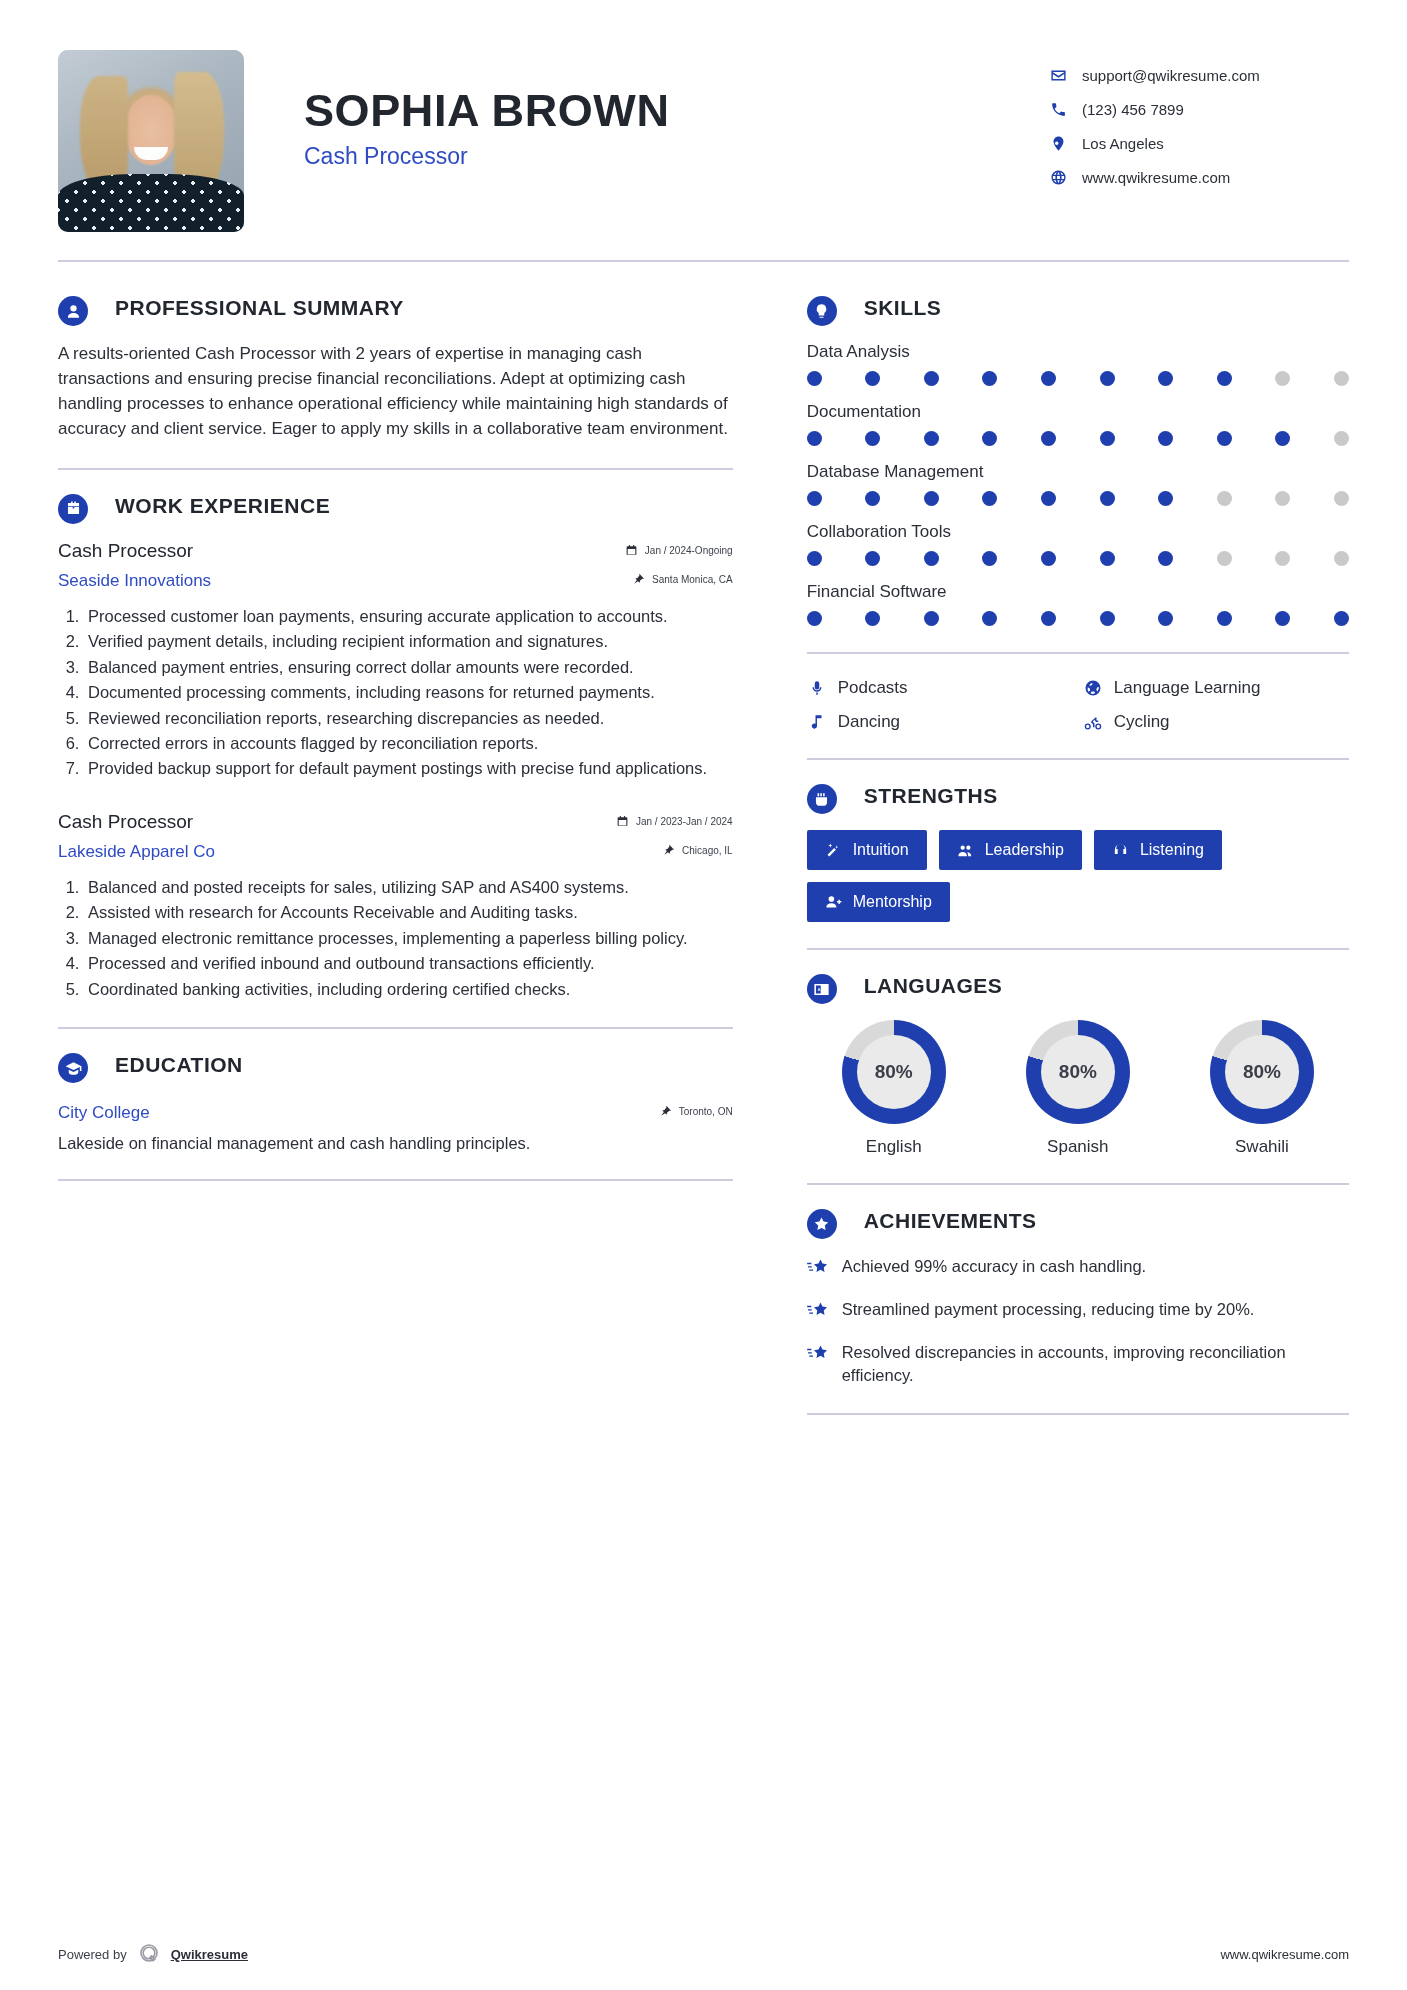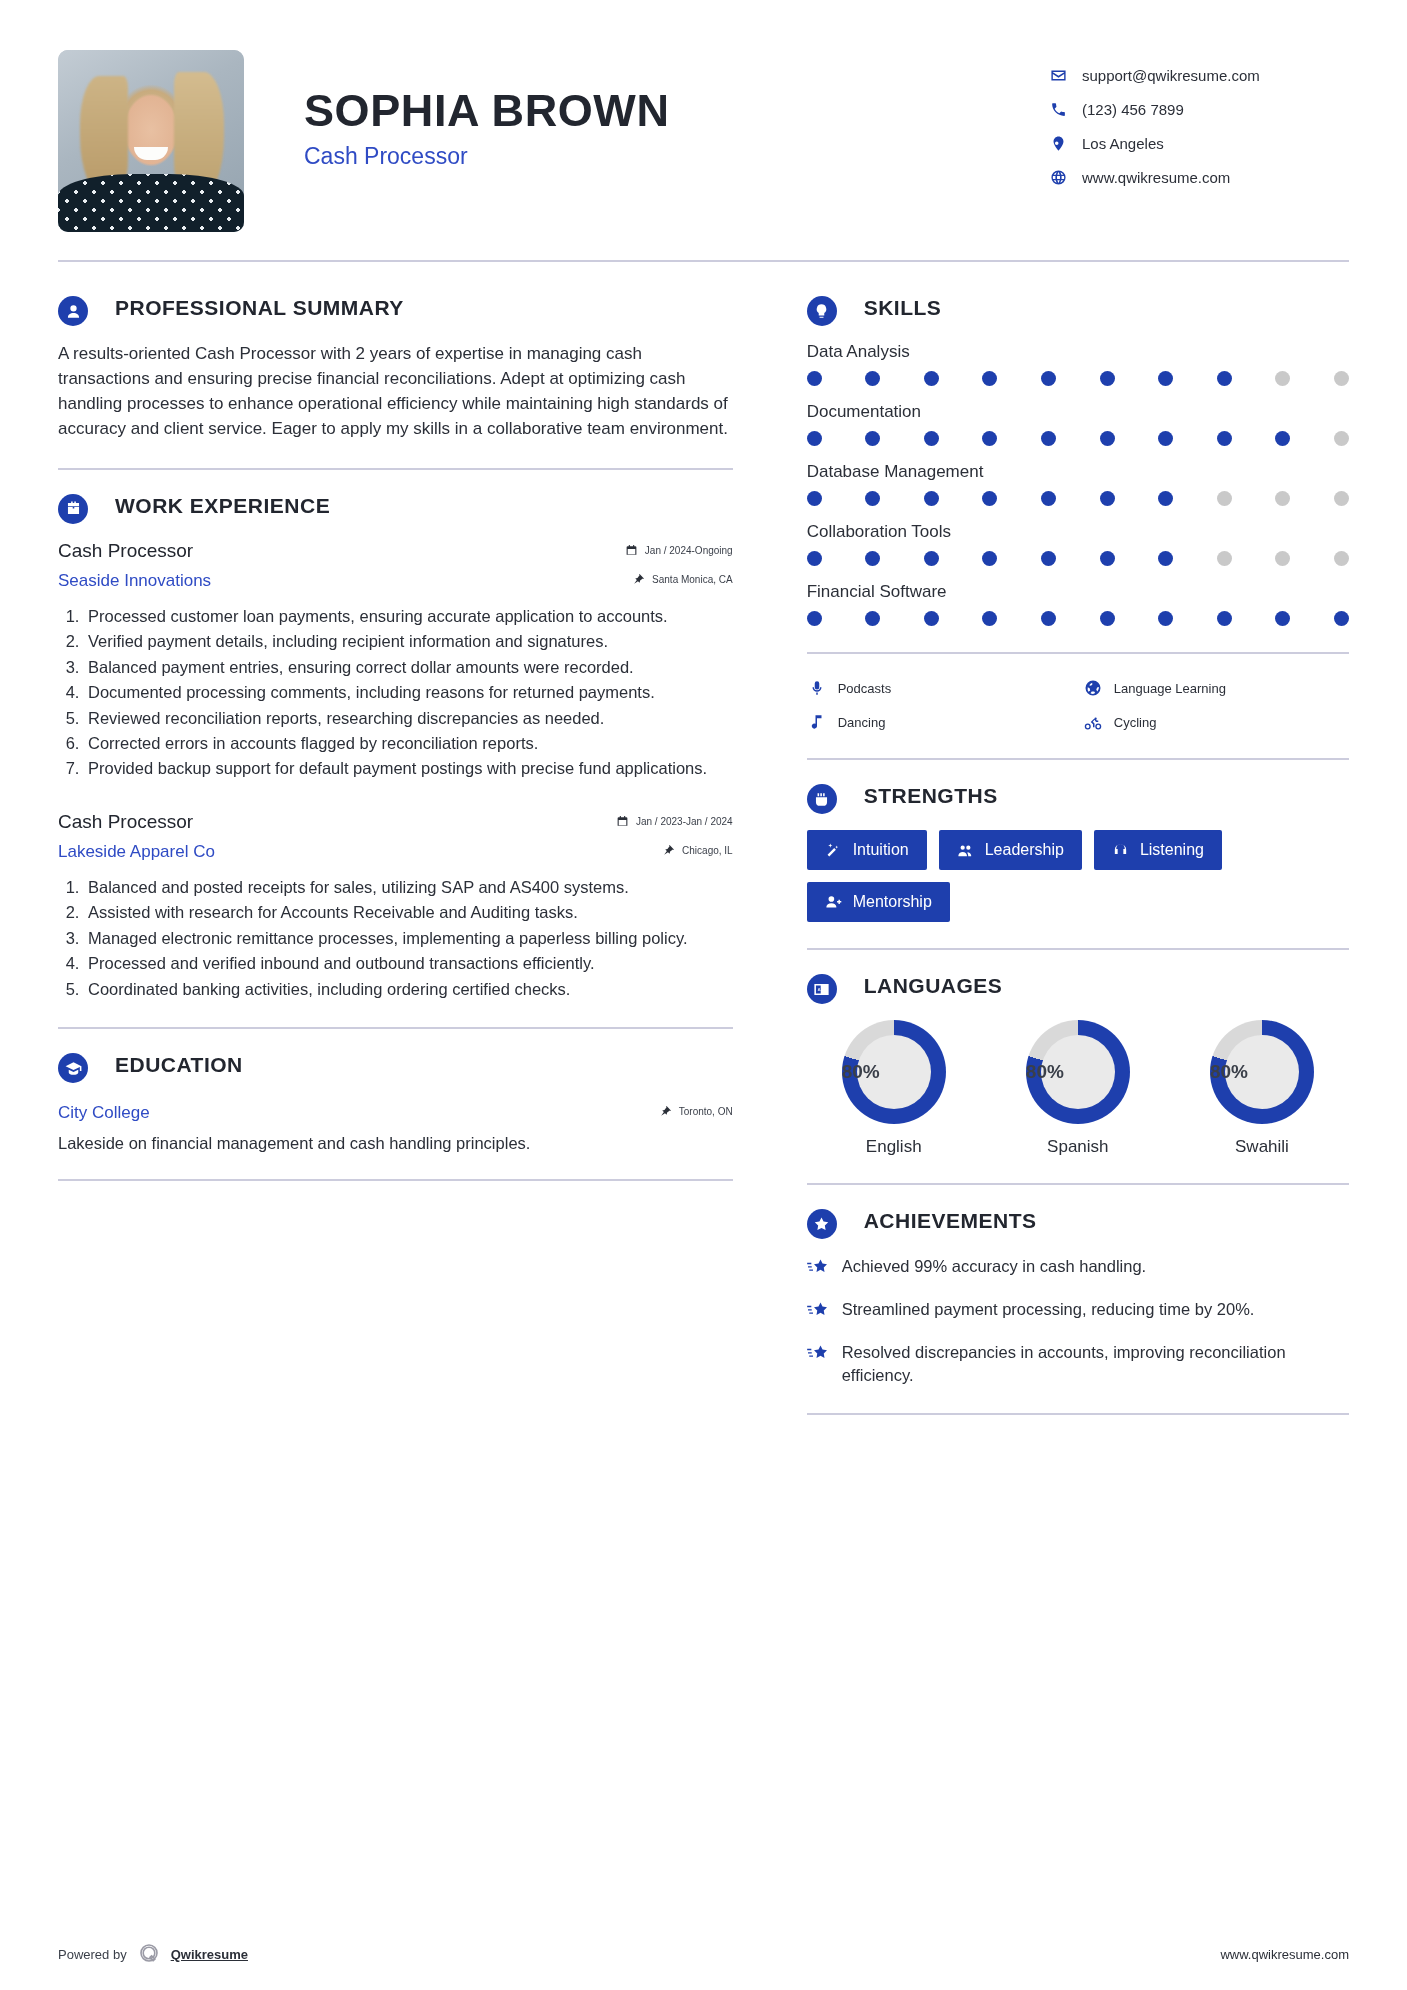--- a/index.html
+++ b/index.html
@@ -224,21 +224,21 @@
 
   
   .interest-grid {
     display: grid;
     grid-template-columns: 1fr 1fr;
     row-gap: 14px;
     column-gap: 10px;
   }
   .interest {
     display: flex; align-items: center; gap: 11px;
-    font-size: 13px; color: #2b2f38;
+    font-size: 17px; color: #2b2f38;
   }
   .interest .ico { width: 20px; height: 20px; flex: 0 0 20px; display:flex; align-items:center; justify-content:center; }
   .interest .ico svg { width: 18px; height: 18px; fill: #1e3fad; }
 
   
   .strength-wrap { display: flex; flex-wrap: wrap; gap: 12px; }
   .strength {
     background: #1e3fad;
     color: #ffffff;
     font-size: 16px;
@@ -246,21 +246,21 @@
     display: flex; align-items: center; gap: 11px;
     border-radius: 2px;
   }
   .strength svg { width: 17px; height: 17px; fill: #ffffff; flex: 0 0 17px; }
 
   
   .lang-row { display: flex; justify-content: space-between; gap: 10px; }
   .lang { display: flex; flex-direction: column; align-items: center; width: 33%; }
   .donut {
     width: 104px; height: 104px; border-radius: 50%;
-    display: flex; align-items: center; 
+    display: flex; align-items: center; justify-content: center;
     position: relative;
   }
   .donut::after {
     content: "";
     position: absolute; inset: 15px;
     background: #eaeaea; border-radius: 50%;
   }
   .donut .pct {
     position: relative; z-index: 2;
     font-size: 19px; font-weight: 700; color: #3a3f49;

